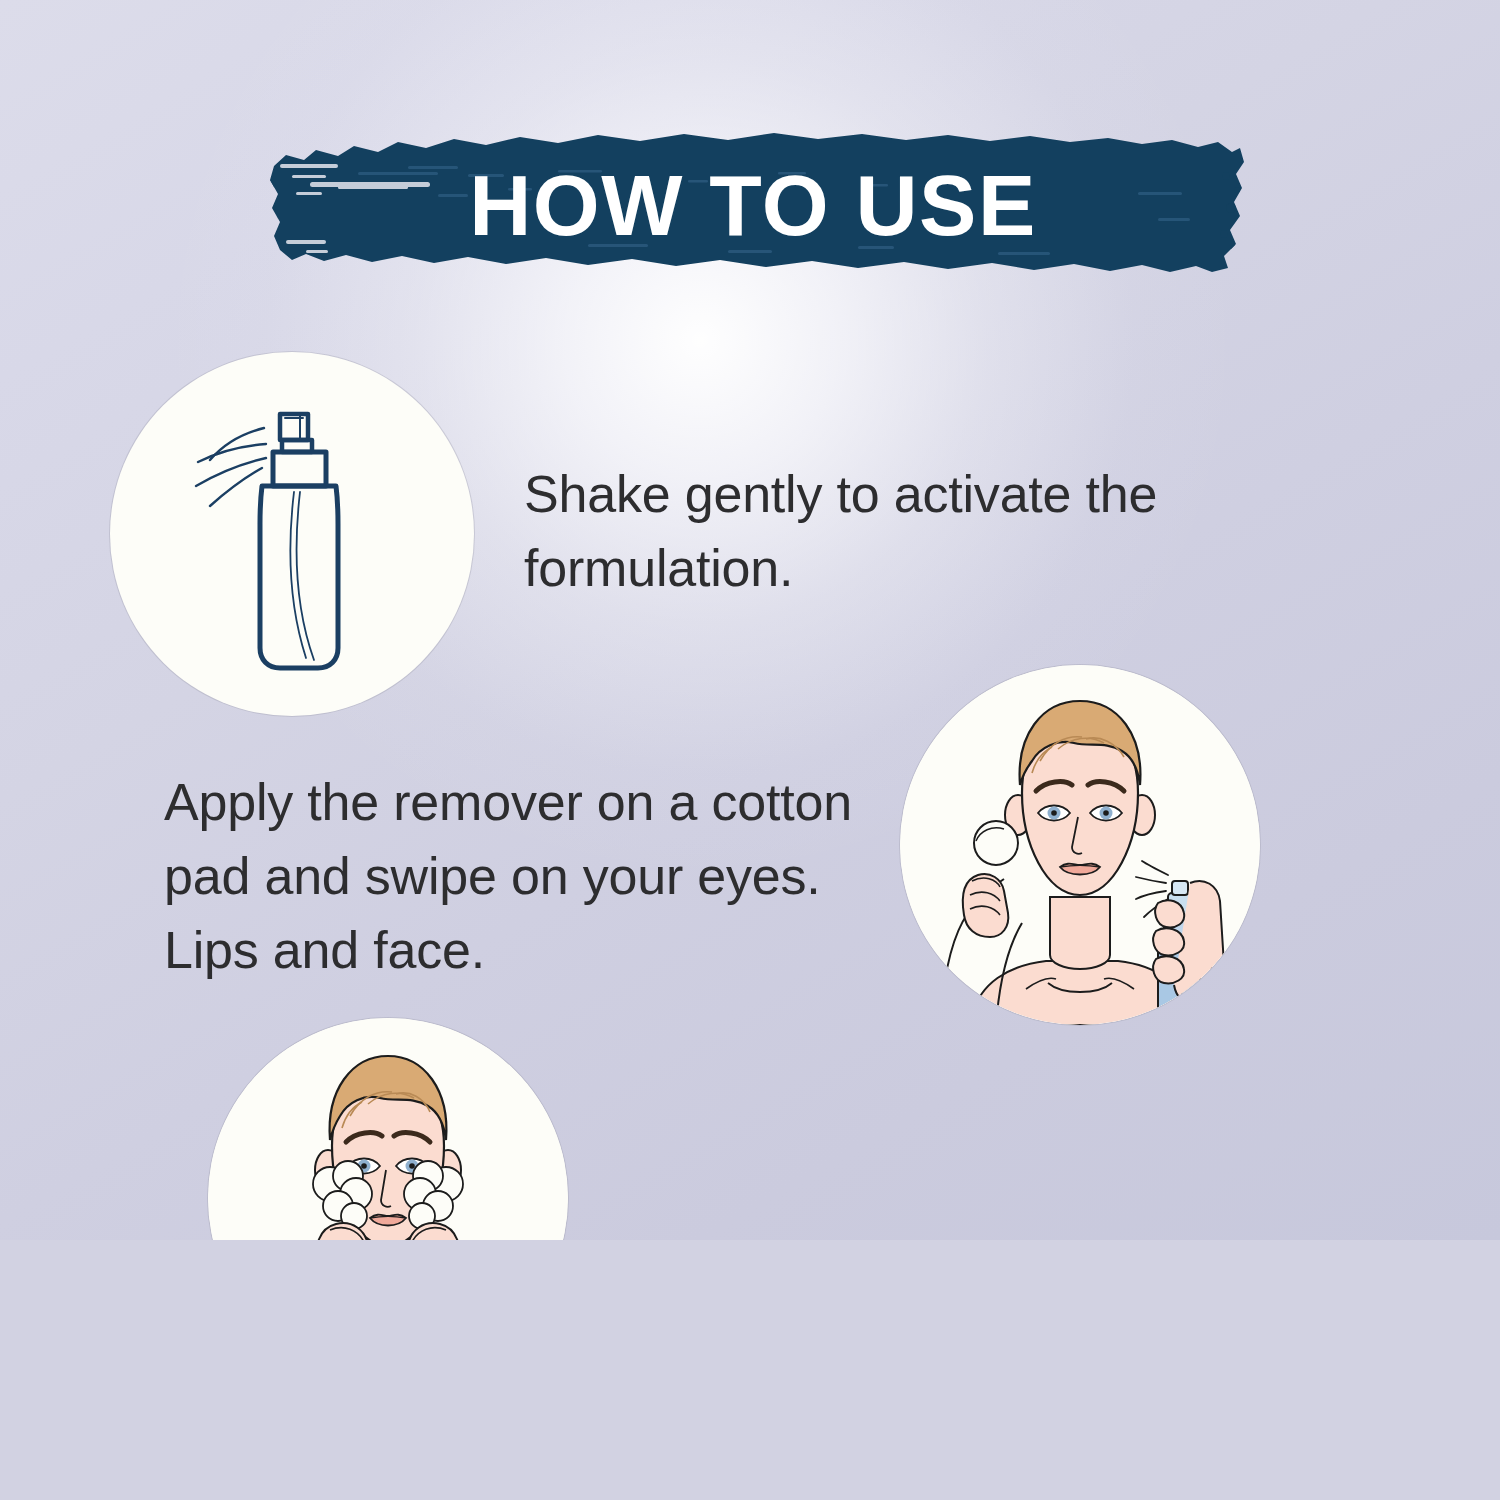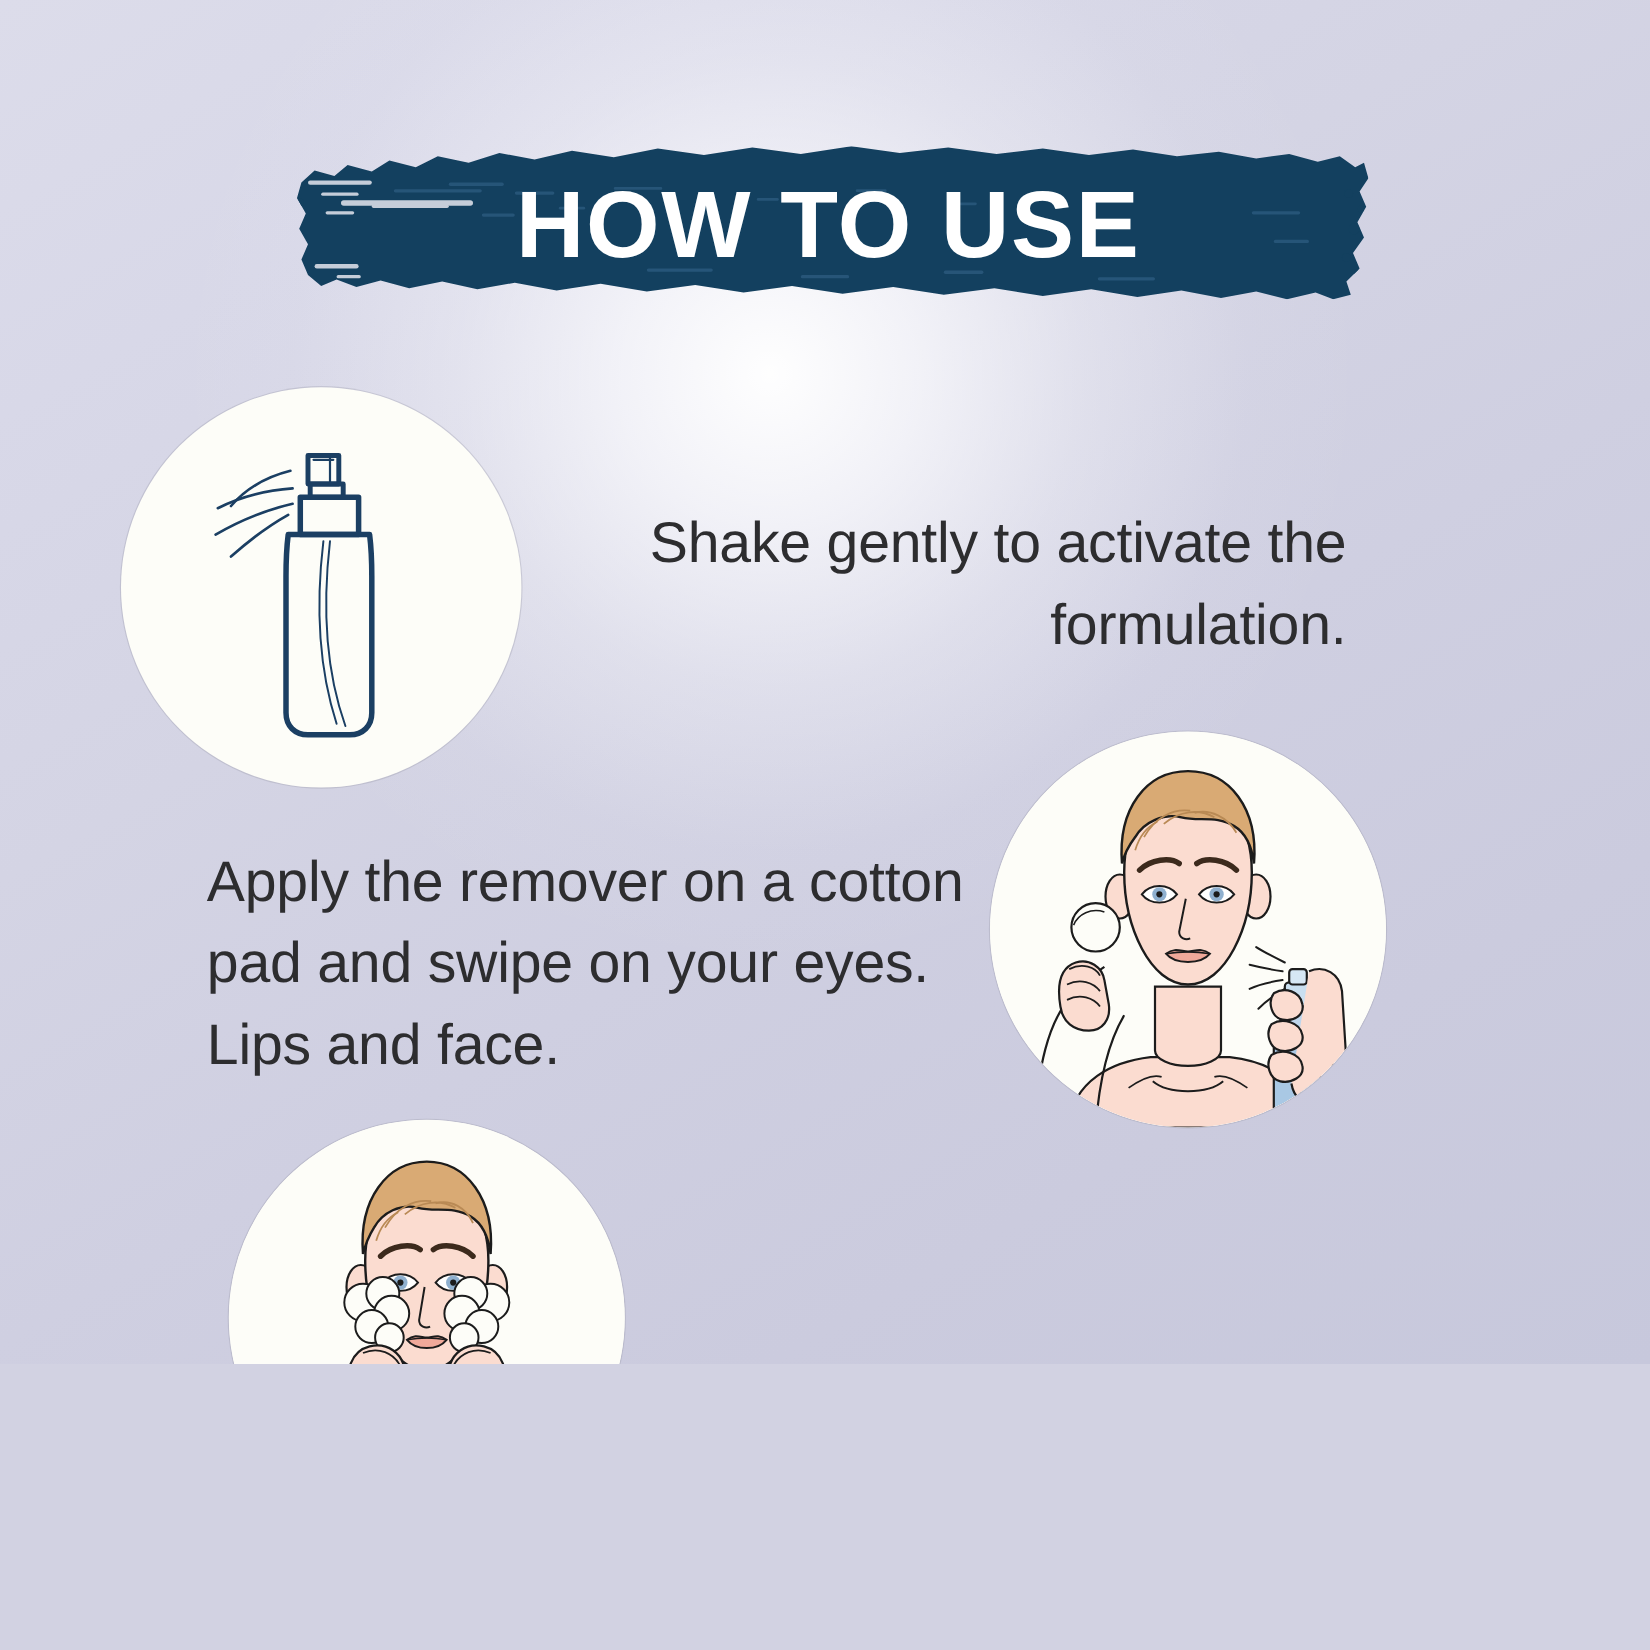--- a/index.html
+++ b/index.html
@@ -83,22 +83,22 @@
 
   
   .step-text {
     position: absolute;
     color: #2d2d2f;
     font-size: 52px;
     line-height: 1.42;
     font-weight: 400;
     letter-spacing: -0.2px;
   }
-  #step1-text { left: 524px;  top: 458px;  width: 700px; text-align: right; }
-  #step2-text { left: 164px;  top: 766px;  width: 720px; margin-left: 24px; }
+  #step1-text { left: 524px;  top: 458px;  width: 700px; }
+  #step2-text { left: 164px;  top: 766px;  width: 720px; }
   #step3-text { left: 643px;  top: 1104px; width: 800px; }
 </style>
 </head>
 <body>
 
 <div id="poster">
 
   <div class="banner-wrap">
     <svg class="banner-svg" viewBox="0 0 990 170" preserveAspectRatio="none">
       <defs>

